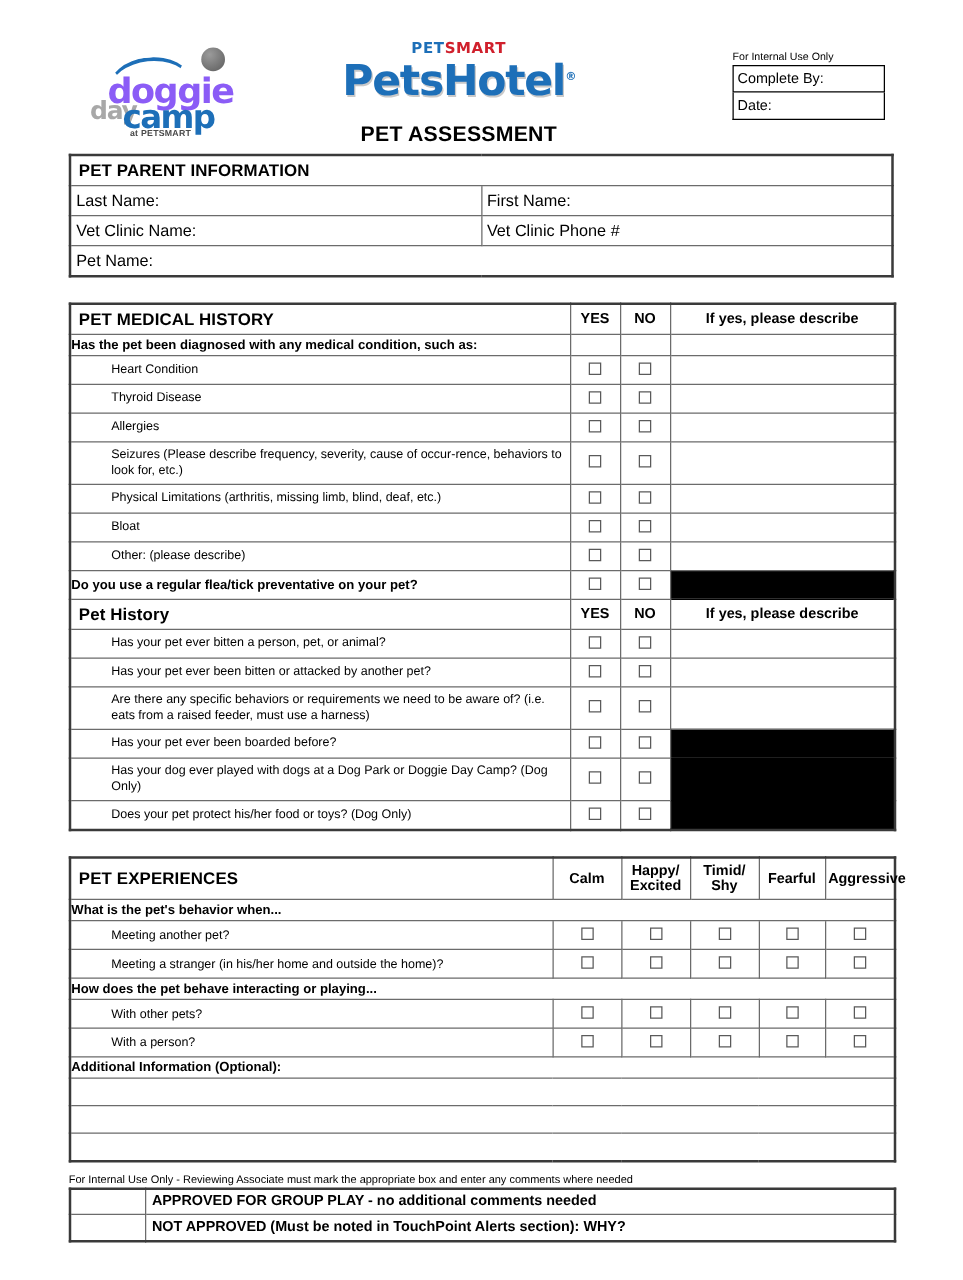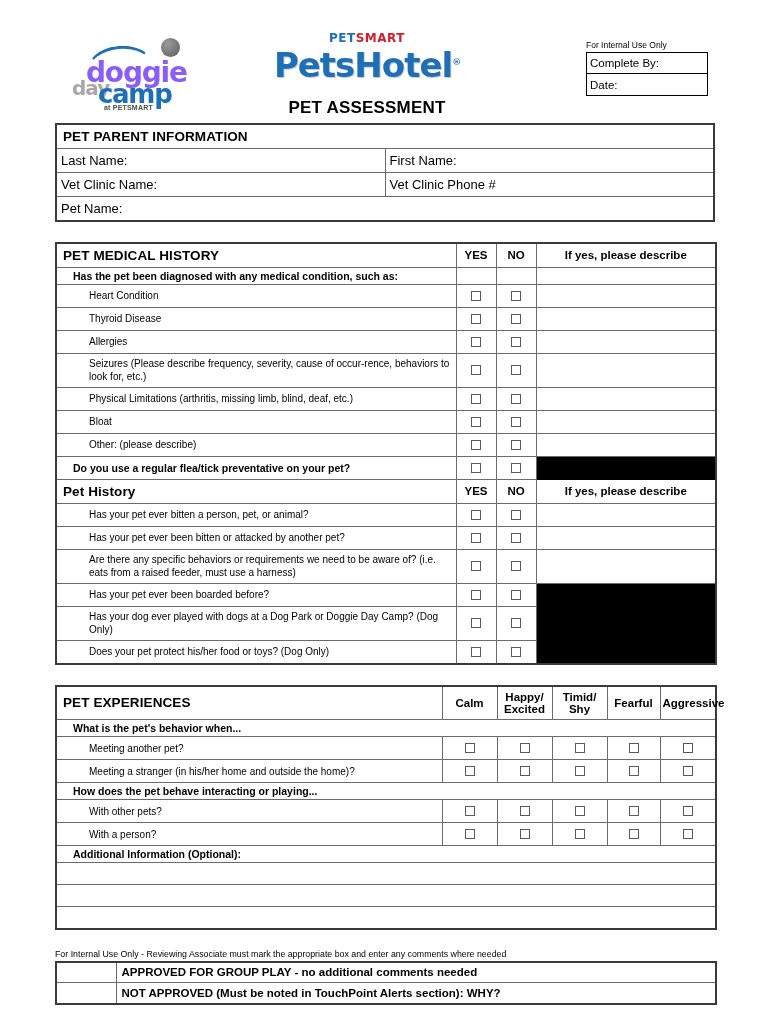--- a/index.html
+++ b/index.html
@@ -109,37 +109,37 @@
     letter-spacing: 0.1px;
   }
   .fieldcell {
     font-size: 13px; padding: 3px 4px; height: 24px;
   }
   .colhead {
     font-size: 11.5px; font-weight: bold; text-align: center;
     padding: 3px 2px; line-height: 12px;
   }
   .qbold {
-    font-size: 10.5px; font-weight: bold; padding: 2px 16px; margin-top: 46px;
+    font-size: 10.5px; font-weight: bold; padding: 2px 0; margin-top: 46px;
   }
   .qitem {
     font-size: 10px; padding: 2px 4px 2px 32px; line-height: 13px;
   }
   .chk-cell { text-align: center; padding: 2px 0; }
   .chk {
     display: inline-block; width: 10px; height: 10px;
     border: 1px solid #5a5a5a; background: #fff;
   }
   .blackcell { background: #000; border-color: #000 !important; }
   .spacer-md { height: 20px; }
 
   
   .internal-note {
     width: 660px; margin-left: 55px;
-    font-size: 8.8px; padding: 19px 0 2px 0;
+    font-size: 8.8px; padding: 8px 0 2px 0;
   }
   .approve-label {
     font-size: 11.5px; font-weight: bold; padding: 3px 5px;
   }
 </style>
 </head>
 <body>
 
 <div class="page">
 

